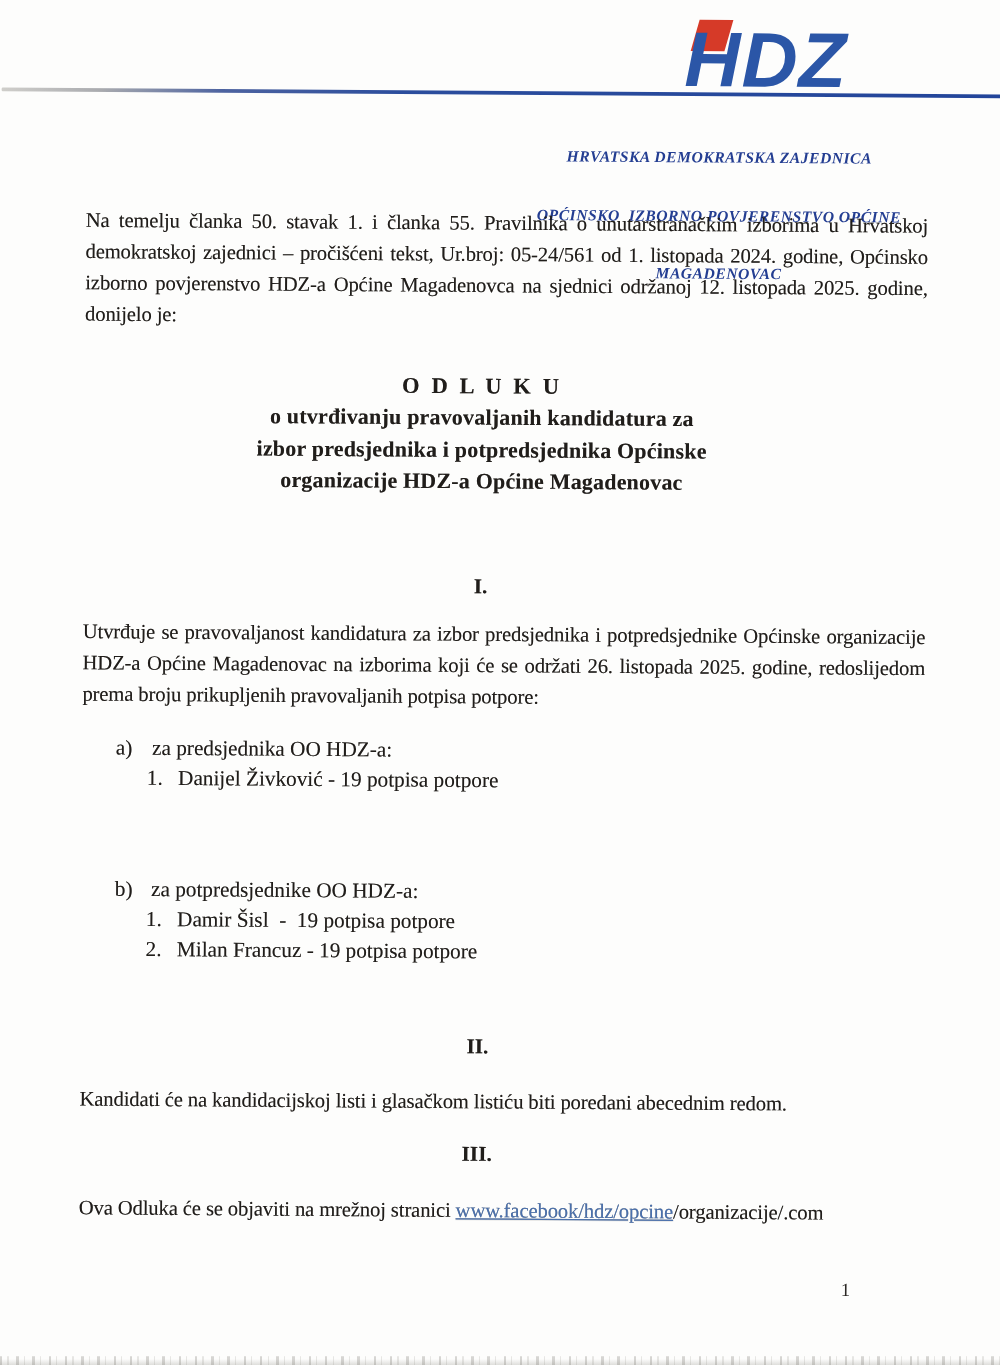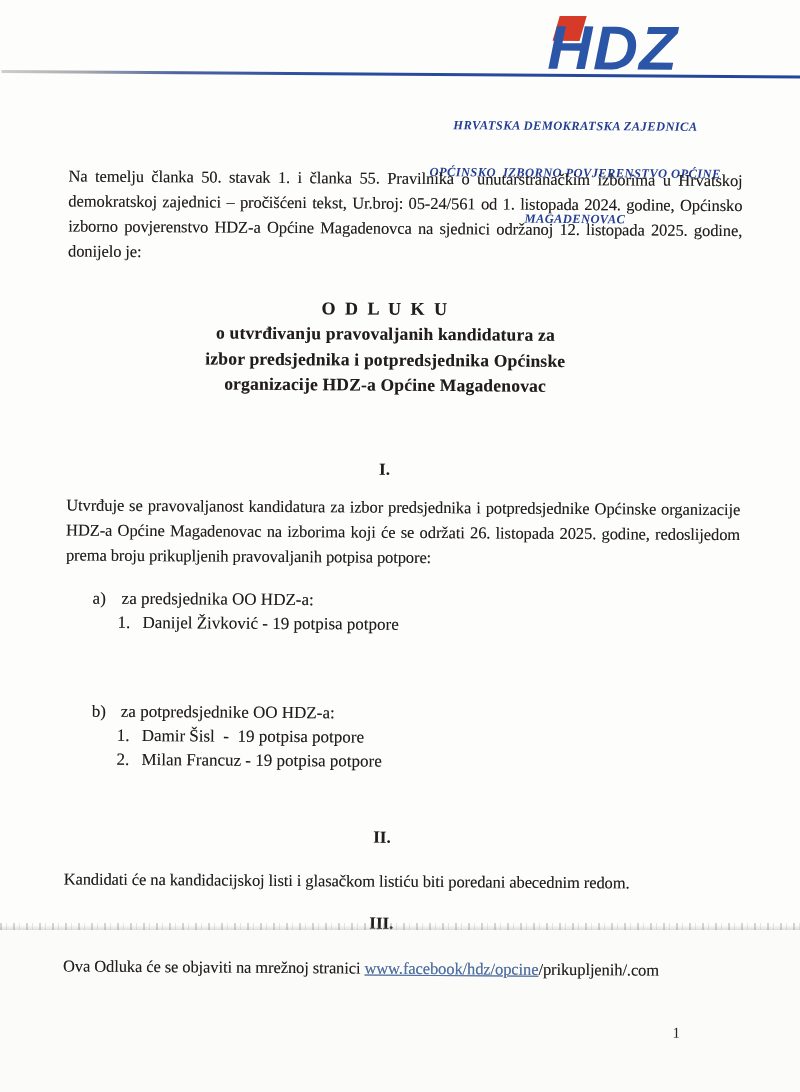--- a/index.html
+++ b/index.html
@@ -5,21 +5,21 @@
   html,body{margin:0;padding:0;}
   body{
     width:800px;height:1092px;
     background:#fbfbf9;
     font-family:"Liberation Serif","DejaVu Serif",serif;
     color:#201d1a;
     overflow:hidden;
     position:relative;
   }
   .page{
-    position:absolute;left:0;top:0;width:800px;height:930px;
+    position:absolute;left:0;top:0;width:800px;height:1092px;
     background:#fdfdfc;
   }
   
   .scan{
     position:absolute;left:0;top:0;width:800px;height:1092px;
     transform:rotate(0.4deg);
     transform-origin:0 50%;
   }
 
   
@@ -140,19 +140,19 @@
     <div class="cand-list" style="top:699px">
       <div class="list-head"><span class="list-label">b)</span><span>za potpredsjednike OO HDZ-a:</span></div>
       <div class="list-item"><span class="item-num">1.</span><span>Damir Šisl  -  19 potpisa potpore</span></div>
       <div class="list-item"><span class="item-num">2.</span><span>Milan Francuz - 19 potpisa potpore</span></div>
     </div>
 
     <div class="center-col numeral" style="top:824px">II.</div>
     <div class="para" style="top:866px">Kandidati će na kandidacijskoj listi i glasačkom listiću biti poredani abecednim redom.</div>
 
     <div class="center-col numeral" style="top:910px">III.</div>
-    <div class="para" style="top:953px;text-align:left"><span>Ova Odluka će se objaviti na mrežnoj stranici </span><span class="weblink">www.facebook/hdz/opcine</span><span>/prikupljenih/.com</span></div>
+    <div class="para" style="top:953px;text-align:left"><span>Ova Odluka će se objaviti na mrežnoj stranici </span><span class="weblink">www.facebook/hdz/opcine</span><span>/organizacije/.com</span></div>
 
     <div class="page-number">1</div>
   </div>
 
   <div class="scan-noise"></div>
 </div>
 
 </body></html>

